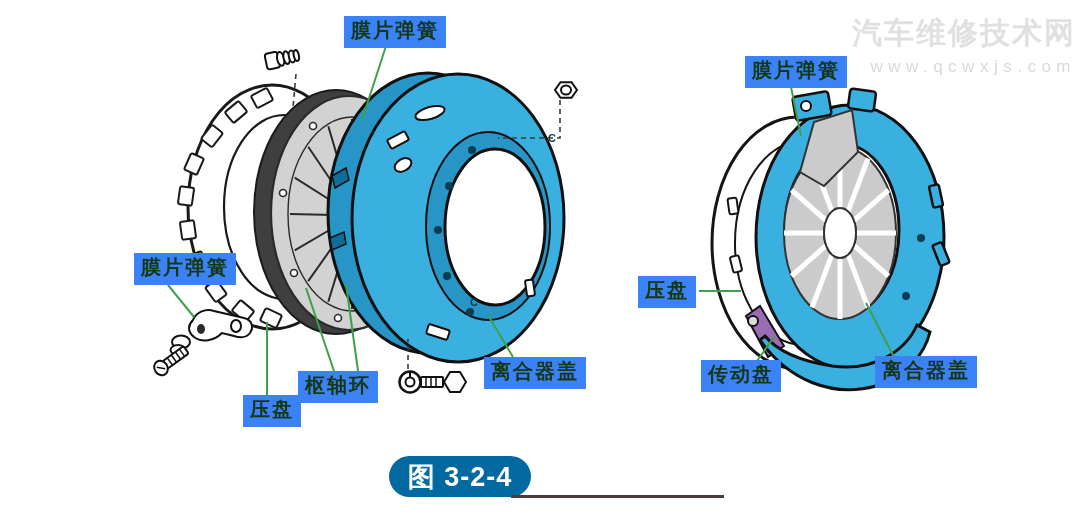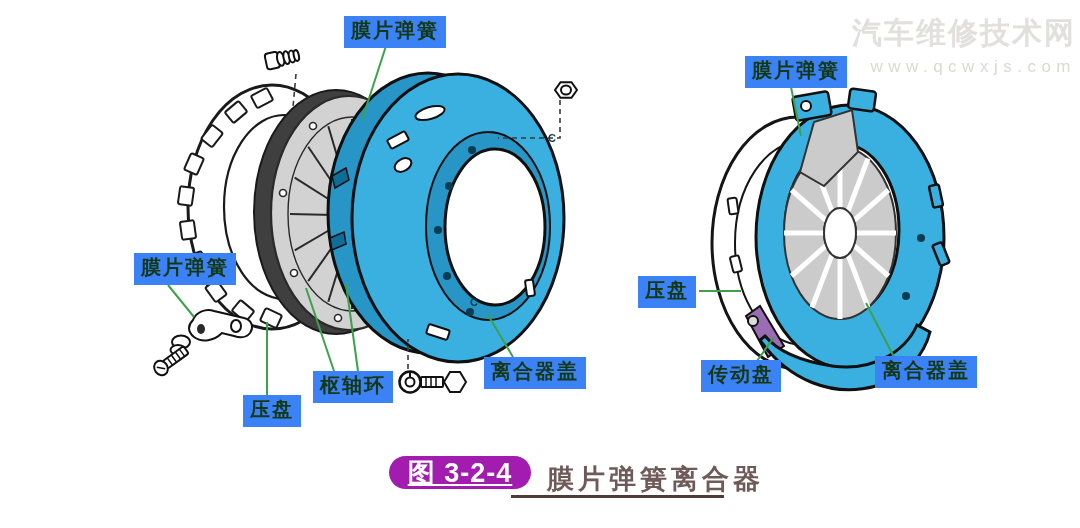--- a/index.html
+++ b/index.html
@@ -5,23 +5,23 @@
   html,body{margin:0;padding:0;}
   body{width:1080px;height:528px;position:relative;background:#ffffff;overflow:hidden;
        font-family:"Liberation Sans","DejaVu Sans",sans-serif;}
   .stage{position:absolute;left:0;top:0;width:1080px;height:528px;}
   svg.diagram{position:absolute;left:0;top:0;}
   .lbl{position:absolute;background:#3b82f6;color:#143814;font-weight:700;font-size:20px;
        line-height:1;padding:6px 7px;letter-spacing:2px;white-space:nowrap;font-family:Liberation Mono, monospace;}
   .watermark{position:absolute;right:4px;top:13px;text-align:right;color:#e0dedd;user-select:none;margin-left:39px;}
   .watermark .wm-title{font-size:30px;font-weight:700;letter-spacing:2px;color:#e2e0df;}
   .watermark .wm-url{font-size:17px;letter-spacing:5.5px;color:#dbd8d6;margin-top:3px;}
-  .caption-pill{position:absolute;left:389px;top:456px;width:142px;height:33px;border-radius:21px;
-       background:#a21caf;color:#ffffff;font-weight:700;font-size:27px;display:flex;
-       align-items:center;justify-content:center;letter-spacing:1px;text-decoration:underline;}
+  .caption-pill{position:absolute;left:389px;top:456px;width:142px;height:41px;border-radius:21px;
+       background:#0369a1;color:#ffffff;font-weight:700;font-size:27px;display:flex;
+       align-items:center;justify-content:center;letter-spacing:1px;}
   .caption-title{position:absolute;left:547px;top:461px;font-size:27px;font-weight:700;
        color:#6e5b59;letter-spacing:4px;white-space:nowrap;}
   .caption-underline{position:absolute;left:511px;top:495px;width:213px;height:0;
        border-bottom:3px solid #4e3a38;}
 </style>
 </head>
 <body>
 
 <div class="stage">
 
@@ -207,30 +207,29 @@
       <path d="M791,87 L801,136"></path>
       <path d="M699,291 L741,291"></path>
       <path d="M757,361 L774,337"></path>
       <path d="M894,357 L866,303"></path>
     </g>
   </svg>
 
   <div class="lbl" style="left:344px;top:16px;">膜片弹簧</div>
   <div class="lbl" style="left:134px;top:253px;">膜片弹簧</div>
   <div class="lbl" style="left:243px;top:395px;">压盘</div>
-  <div class="lbl" style="left:313px;top:371px;">枢轴环</div>
+  <div class="lbl" style="left:298px;top:371px;">枢轴环</div>
   <div class="lbl" style="left:484px;top:357px;">离合器盖</div>
 
   <div class="lbl" style="left:745px;top:56px;">膜片弹簧</div>
   <div class="lbl" style="left:638px;top:276px;">压盘</div>
   <div class="lbl" style="left:689px;top:360px;margin-left:12px;">传动盘</div>
   <div class="lbl" style="left:875px;top:356px;">离合器盖</div>
 
   <div class="watermark">
     <div class="wm-title">汽车维修技术网</div>
     <div class="wm-url">www.qcwxjs.com</div>
   </div>
 
   <div class="caption-pill">图 3-2-4</div>
-  <div class="caption-title">膜片弹簧离合器</div>
   <div class="caption-underline"></div>
 
 </div>
 
 </body></html>

